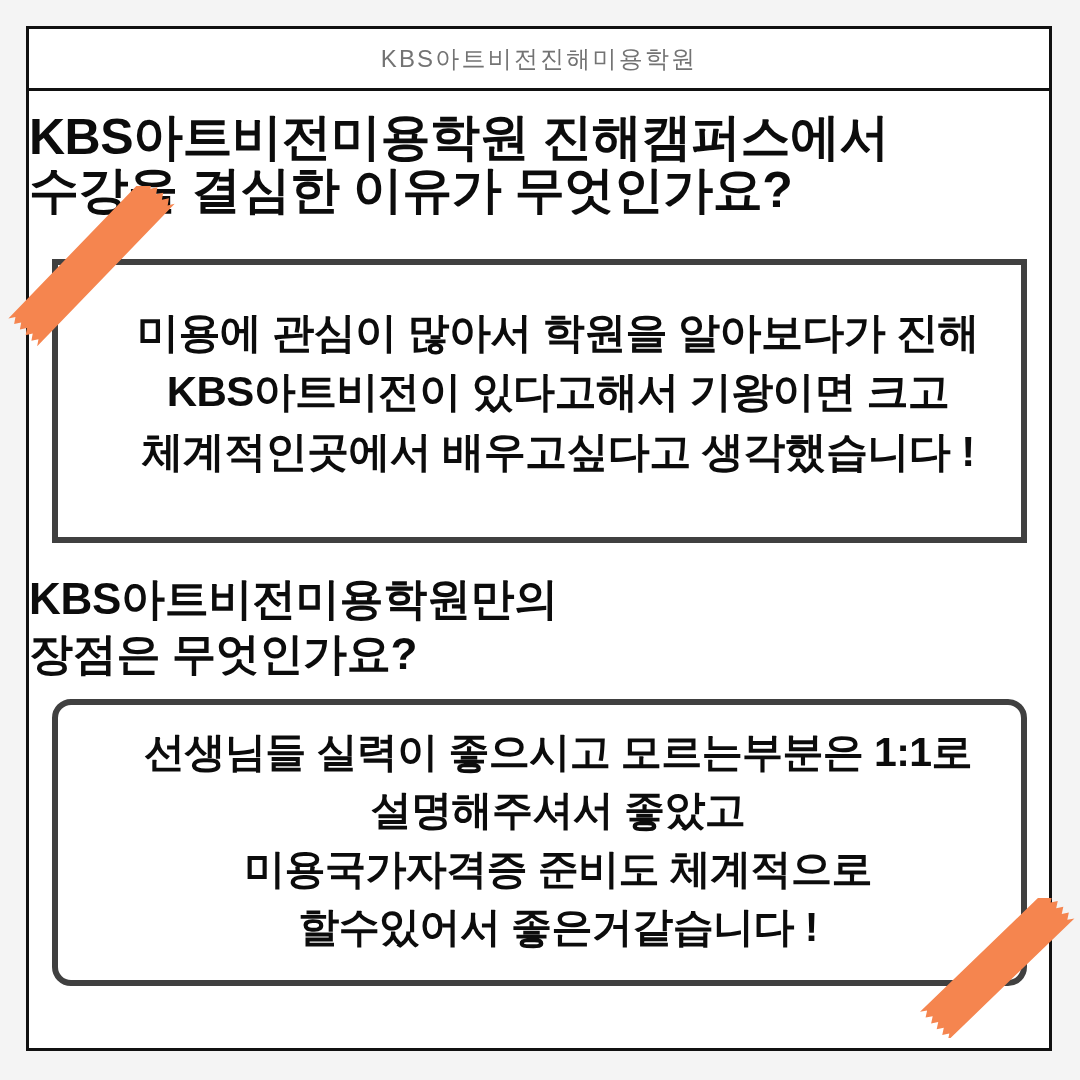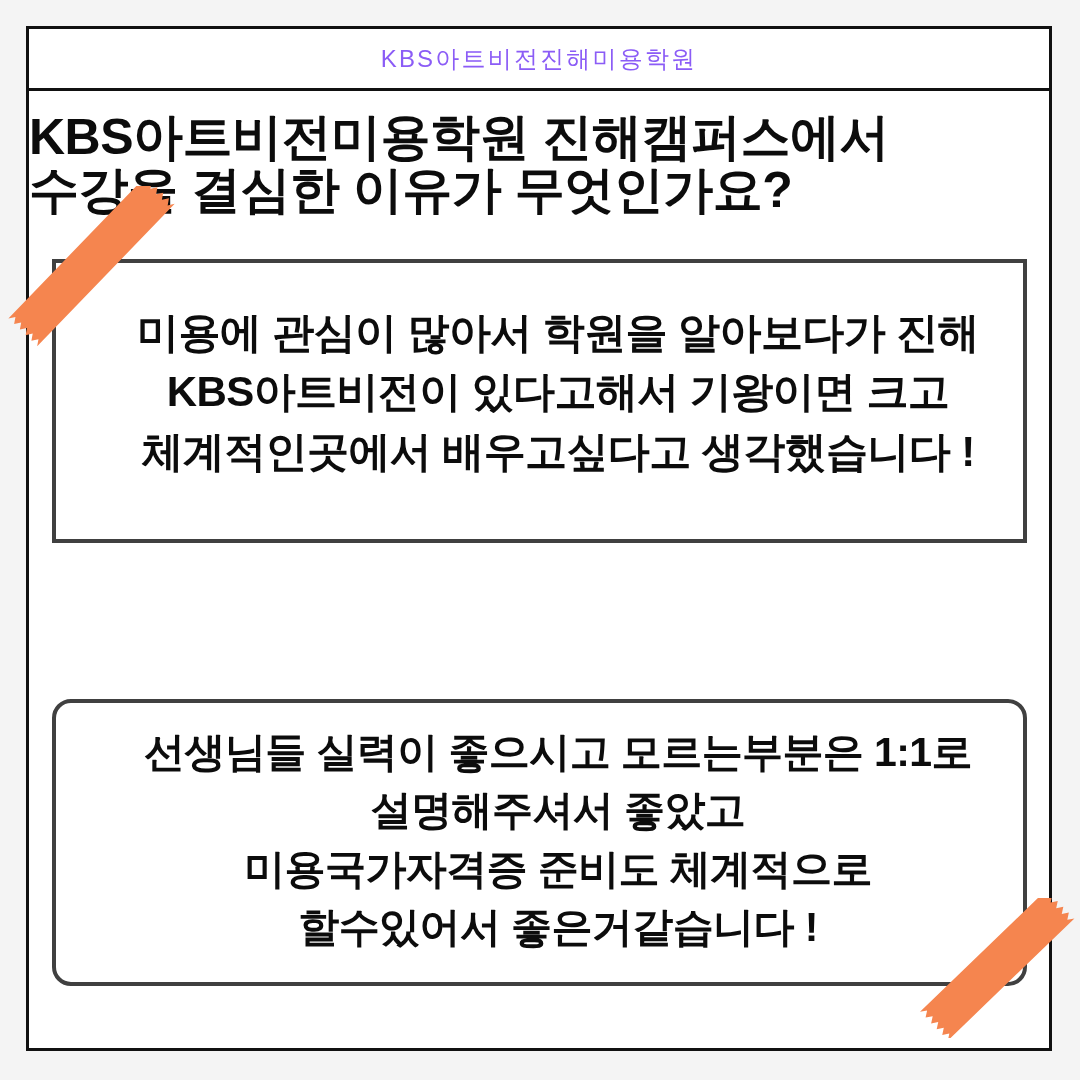--- a/index.html
+++ b/index.html
@@ -37,21 +37,21 @@
     border-bottom: 3px solid #111111;
     box-sizing: border-box;
     display: flex;
     align-items: center;
     justify-content: center;
   }
   .header-title {
     font-size: 24px;
     font-weight: 400;
     letter-spacing: 2.2px;
-    color: #8b5cf6;
+    color: #737373;
     white-space: nowrap;
   }
 
   
   .content {
     position: absolute;
     left: 0;
     top: 62px;
     width: 100%;
     height: calc(100% - 62px);
@@ -79,21 +79,21 @@
     top: 480px;
     width: 100%;
     font-size: 44px;
     letter-spacing: -0.3px;
     line-height: 1.25;
   }
 
   
   .answer-box {
     position: absolute;
-    border: 4px solid #404040;
+    border: 6px solid #404040;
     box-sizing: border-box;
     background: #ffffff;
     display: flex;
     align-items: center;
     justify-content: center;
     padding-left: 37px;
   }
   .answer-box-1 {
     left: 23px;
     top: 168px;
@@ -156,20 +156,22 @@
 
     <div class="question question-1">KBS아트비전미용학원 진해캠퍼스에서
 수강을 결심한 이유가 무엇인가요?</div>
 
     <div class="answer-box answer-box-1">
       <div class="answer-text answer-text-1">미용에 관심이 많아서 학원을 알아보다가 진해
 KBS아트비전이 있다고해서 기왕이면 크고
 체계적인곳에서 배우고싶다고 생각했습니다 !</div>
     </div>
 
+    <div class="question question-2">KBS아트비전미용학원만의
+장점은 무엇인가요?</div>
 
     <div class="answer-box answer-box-2">
       <div class="answer-text answer-text-2">선생님들 실력이 좋으시고 모르는부분은 1:1로
 설명해주셔서 좋았고
 미용국가자격증 준비도 체계적으로
 할수있어서 좋은거같습니다 !</div>
     </div>
 
   </div>
 </div>

